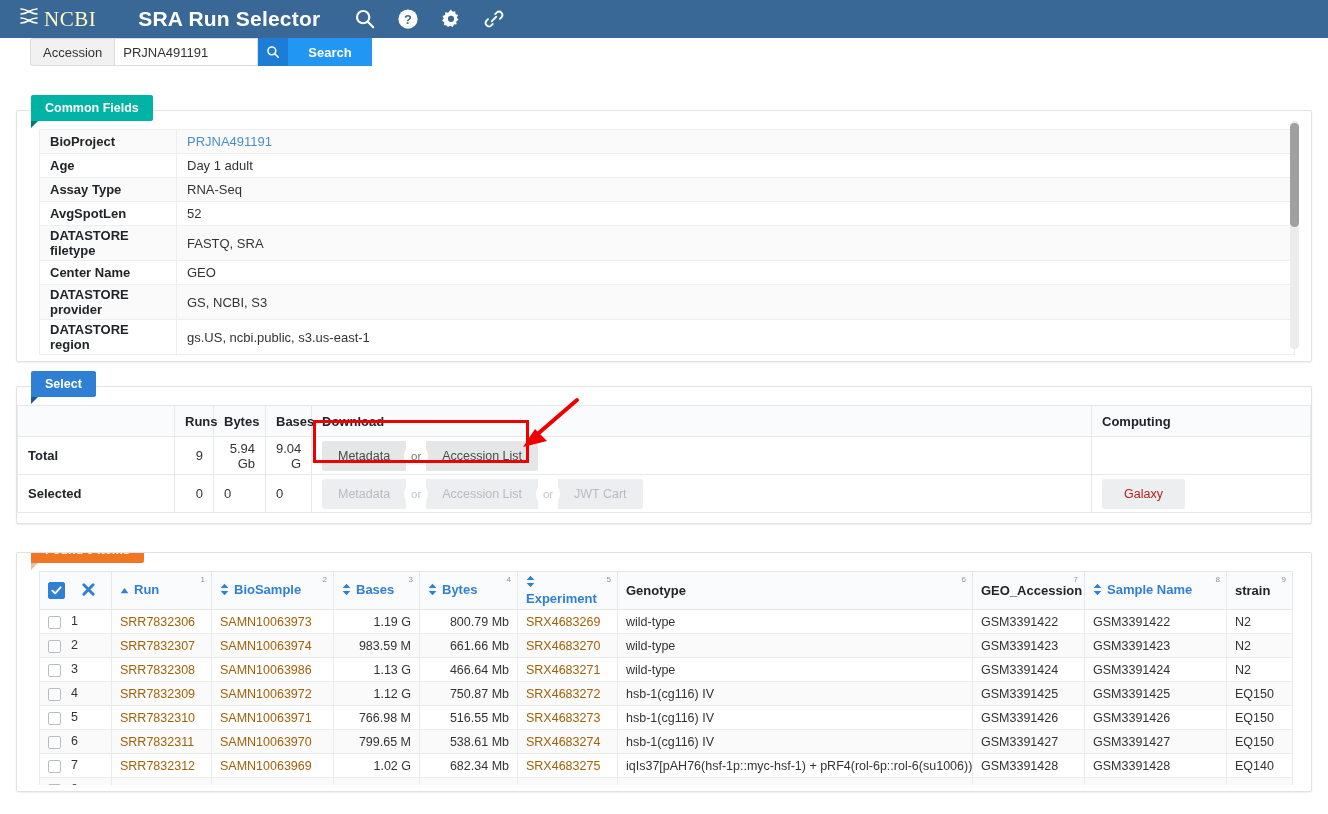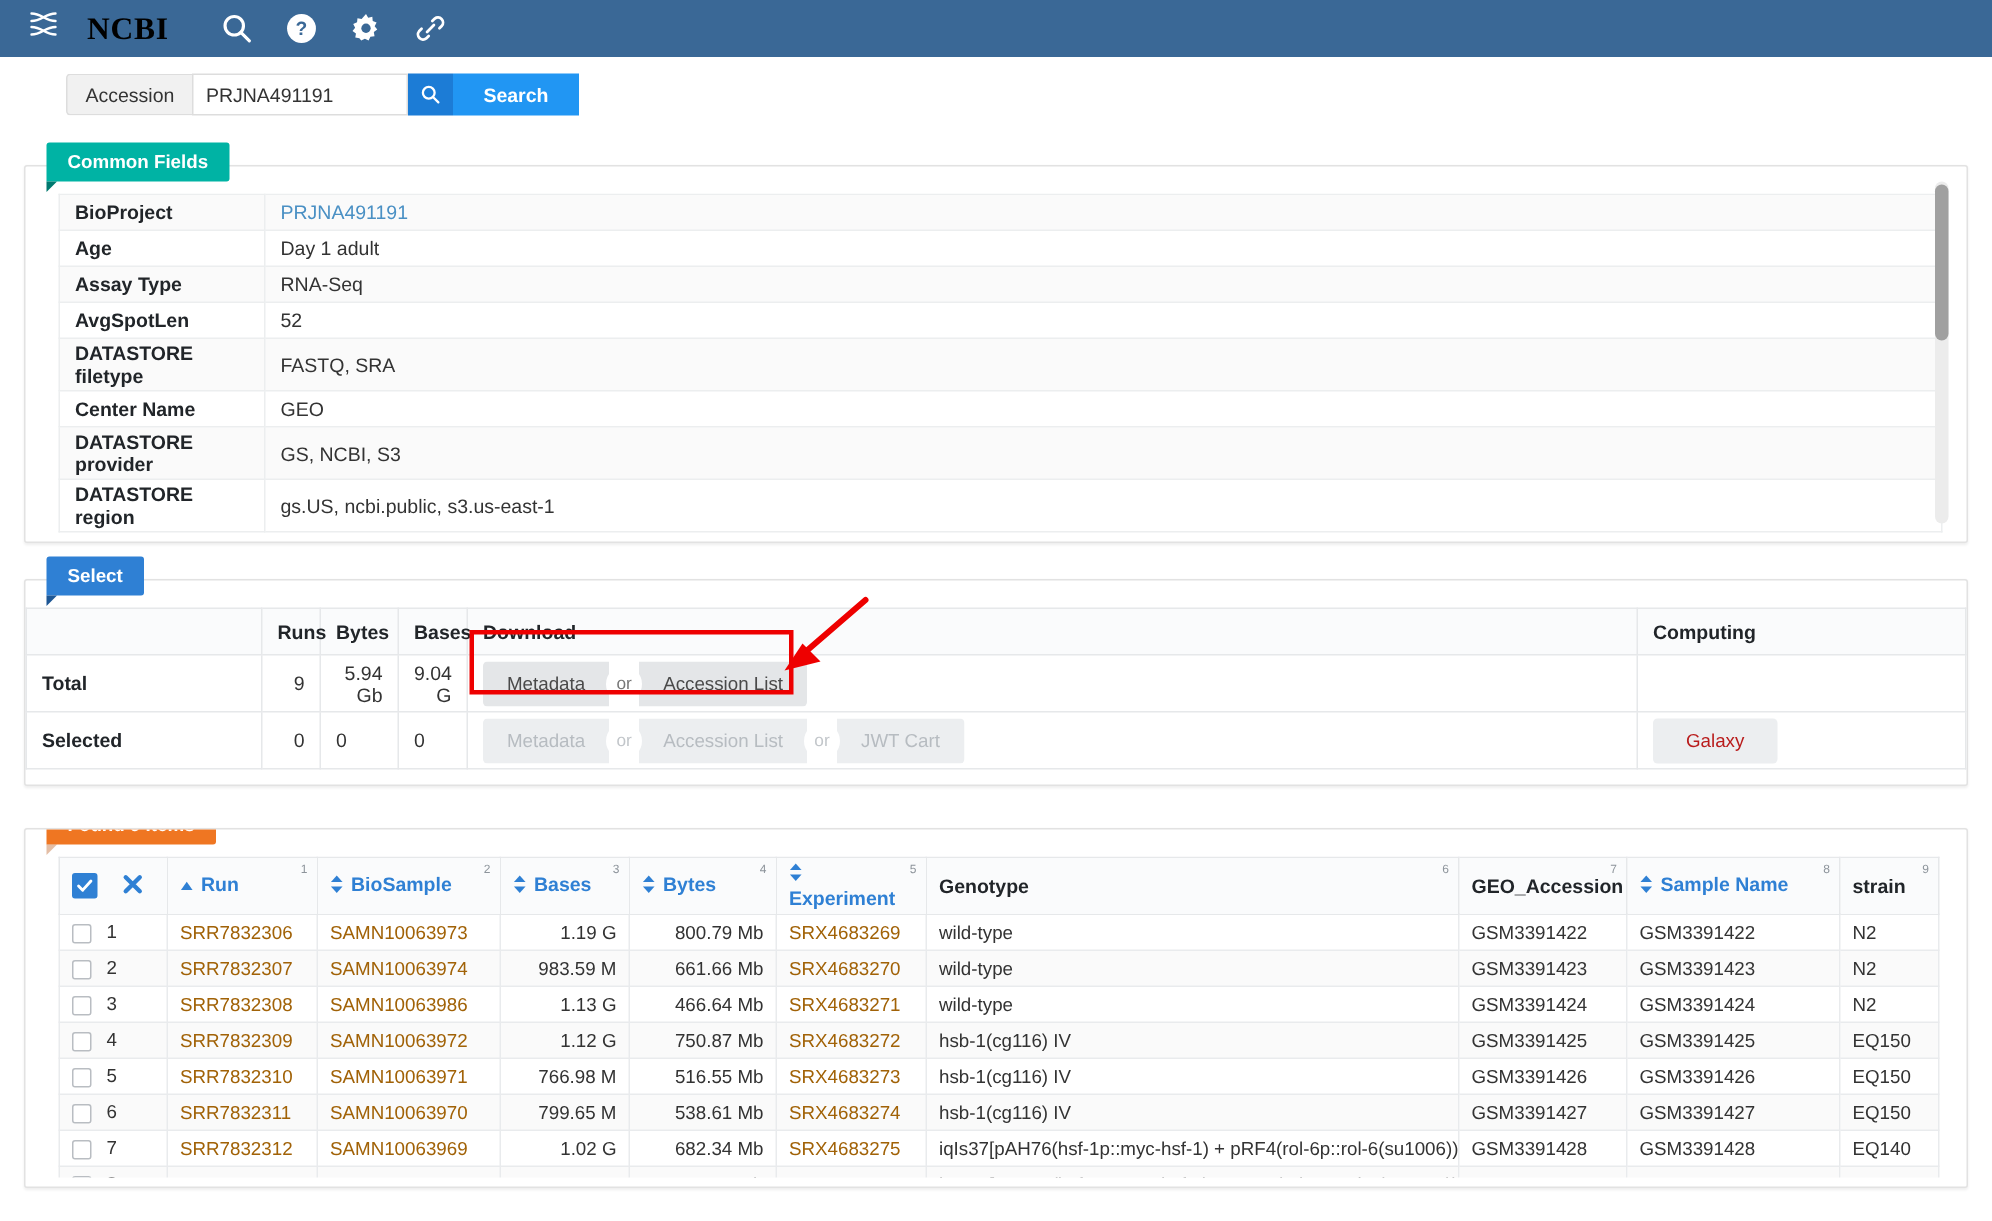--- a/index.html
+++ b/index.html
@@ -16,42 +16,40 @@
   
   .topbar {
     height: 38px;
     background: #3a6896;
     display: flex;
     align-items: center;
     padding-left: 18px;
     color: #fff;
   }
   .ncbi-logo {
-    display: flex; align-items: center; gap: 18px;
+    display: flex; align-items: center; gap: 4px;
     font-family: "Liberation Serif", serif;
     font-size: 21px; letter-spacing: .5px;
-    color: #000000;
-    font-weight: bold;
+    color: #fef9c3;
   }
   .ncbi-logo .helix { display:block; }
   .app-title {
     margin-left: 42px;
     font-size: 21px;
     font-weight: bold;
     letter-spacing: .2px;
   }
   .topbar-icons { display: flex; align-items: center; gap: 21px; margin-left: 34px; }
   .topbar-icons .ticon { display: flex; align-items: center; cursor: pointer; }
 
   
   .searchrow {
     height: 50px;
     display: flex;
-    align-items: center;
-    padding-left: 44px;
+    padding-left: 30px;
     background: #fff;
   }
   .acc-label {
     background: #f1f1f1;
     border: 1px solid #ddd;
     border-right: none;
     height: 28px;
     display: flex; align-items: center;
     padding: 0 12px;
     font-size: 13px;
@@ -296,20 +294,21 @@
     <span class="helix">
       <svg width="22" height="20" viewBox="0 0 22 20">
         <path d="M3 3 C10 3, 12 8, 19 8" stroke="#fff" stroke-width="1.6" fill="none" stroke-linecap="round"></path>
         <path d="M3 8 C10 8, 12 3, 19 3" stroke="#fff" stroke-width="1.6" fill="none" stroke-linecap="round"></path>
         <path d="M3 12 C10 12, 12 17, 19 17" stroke="#fff" stroke-width="1.6" fill="none" stroke-linecap="round"></path>
         <path d="M3 17 C10 17, 12 12, 19 12" stroke="#fff" stroke-width="1.6" fill="none" stroke-linecap="round"></path>
       </svg>
     </span>
     <span>NCBI</span>
   </div>
+  <div class="app-title">SRA Run Selector</div>
   <div class="topbar-icons">
     <span class="ticon">
       <svg width="22" height="22" viewBox="0 0 24 24">
         <circle cx="10" cy="10" r="6.7" stroke="#fff" stroke-width="2.3" fill="none"></circle>
         <line x1="14.8" y1="14.8" x2="21" y2="21" stroke="#fff" stroke-width="2.3" stroke-linecap="round"></line>
       </svg>
     </span>
     <span class="ticon">
       <svg width="22" height="22" viewBox="0 0 24 24">
         <circle cx="12" cy="12" r="10.5" fill="#fff"></circle>

